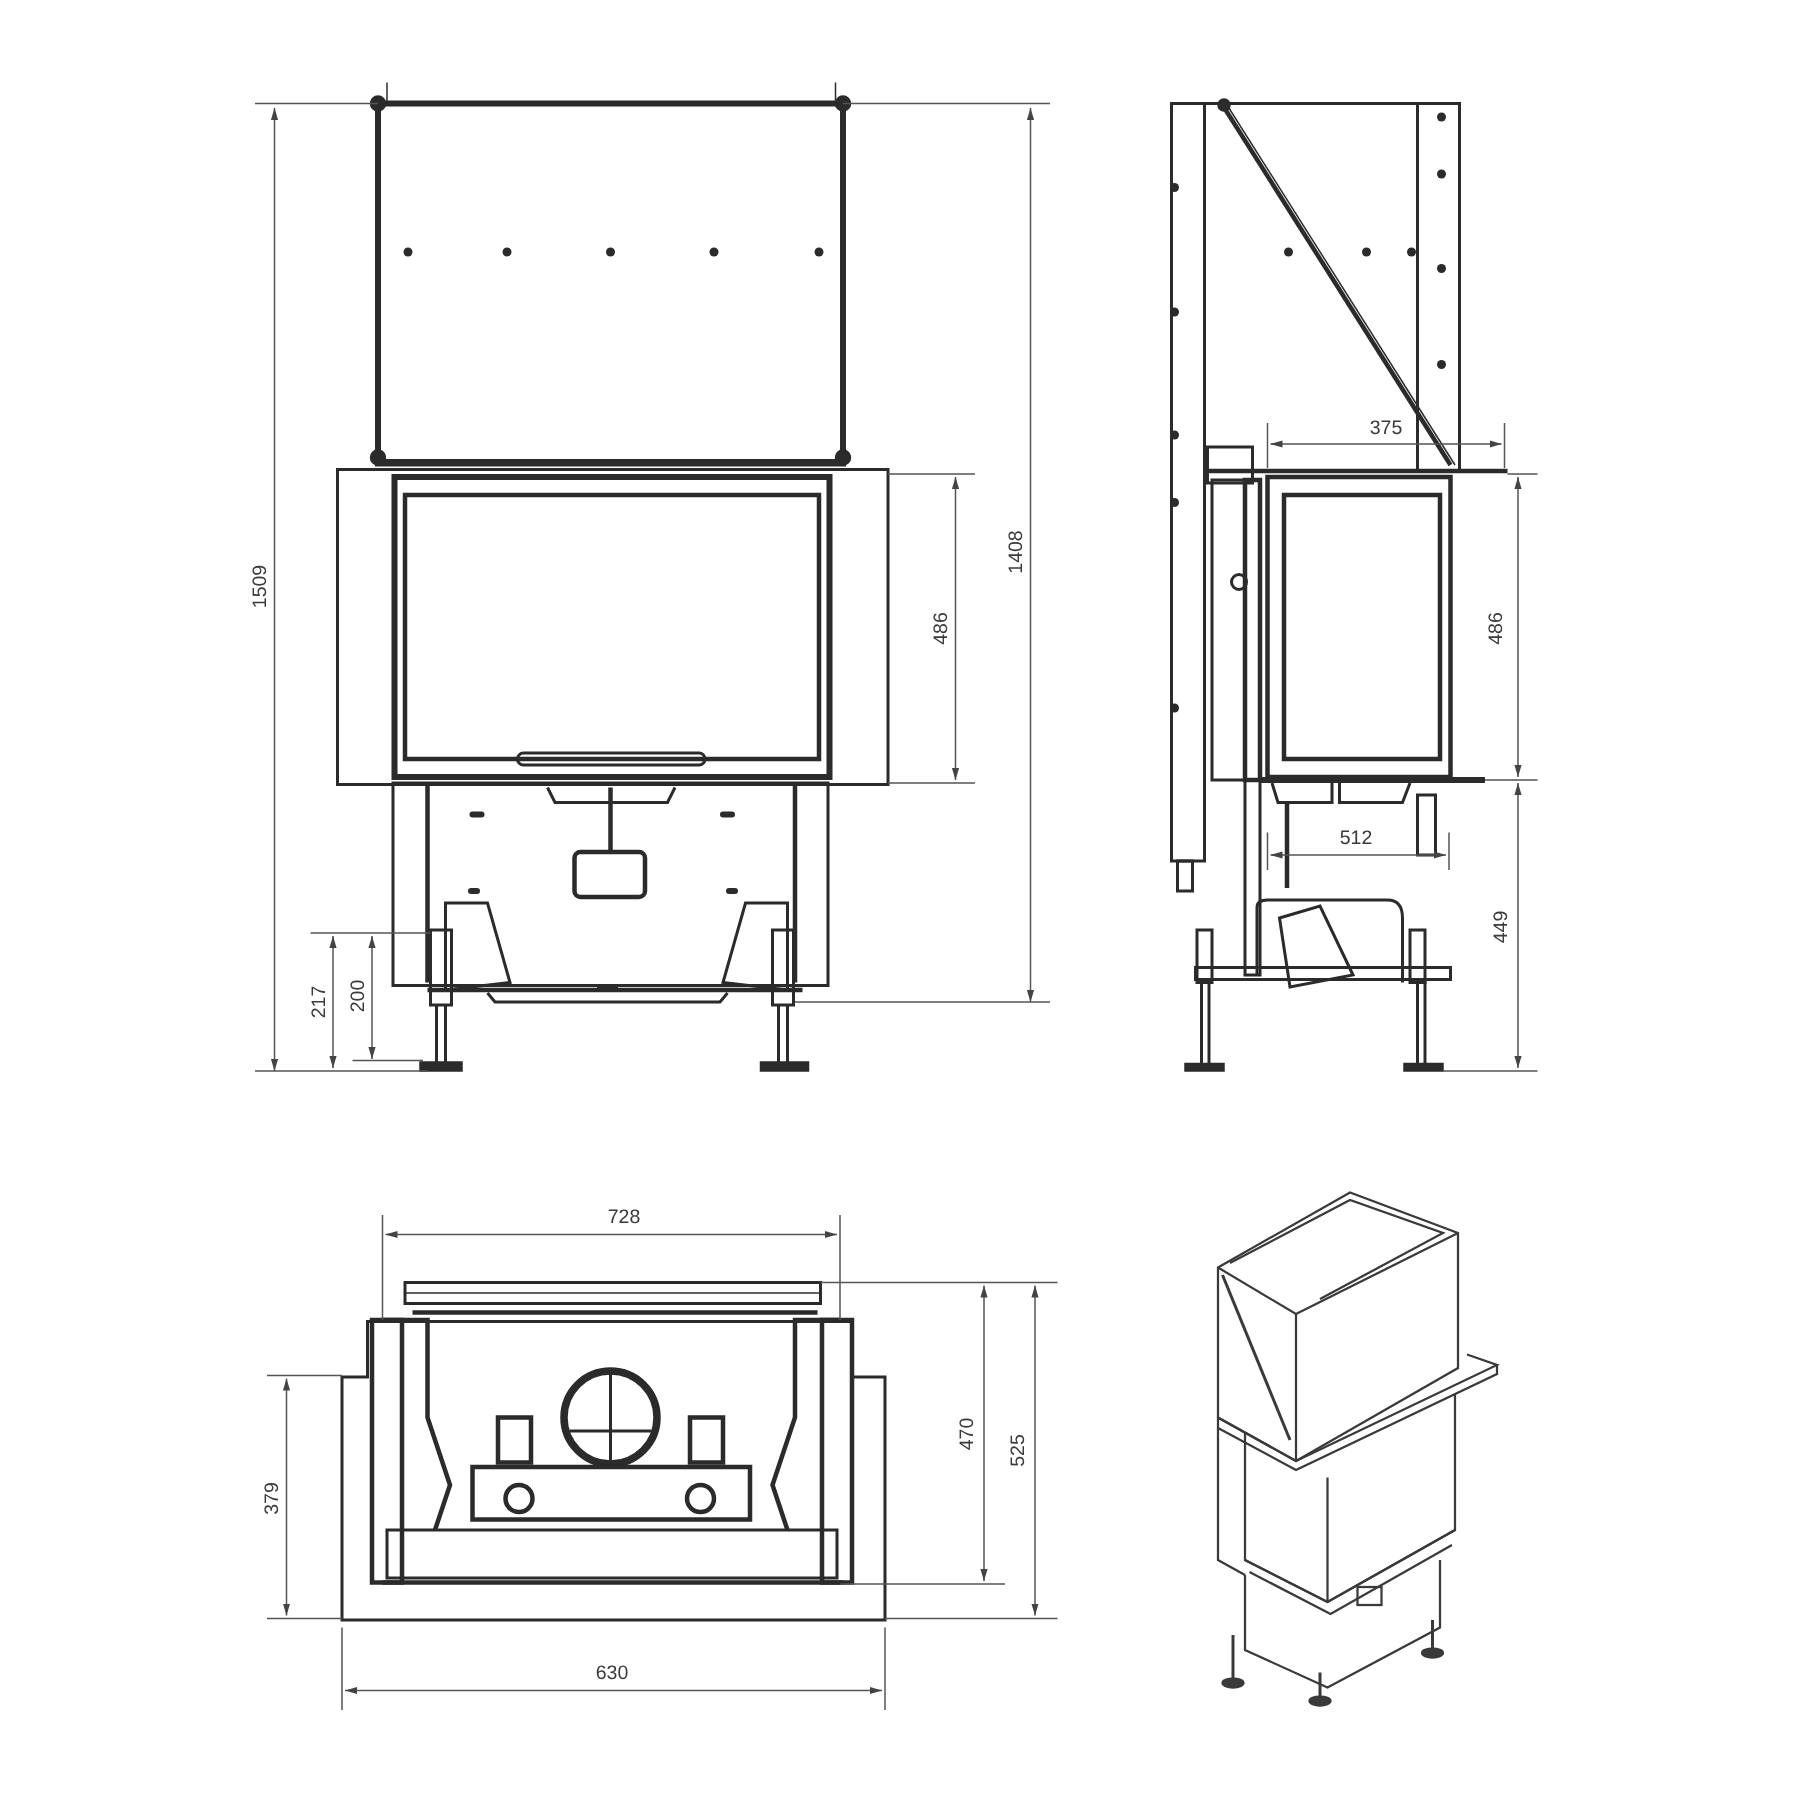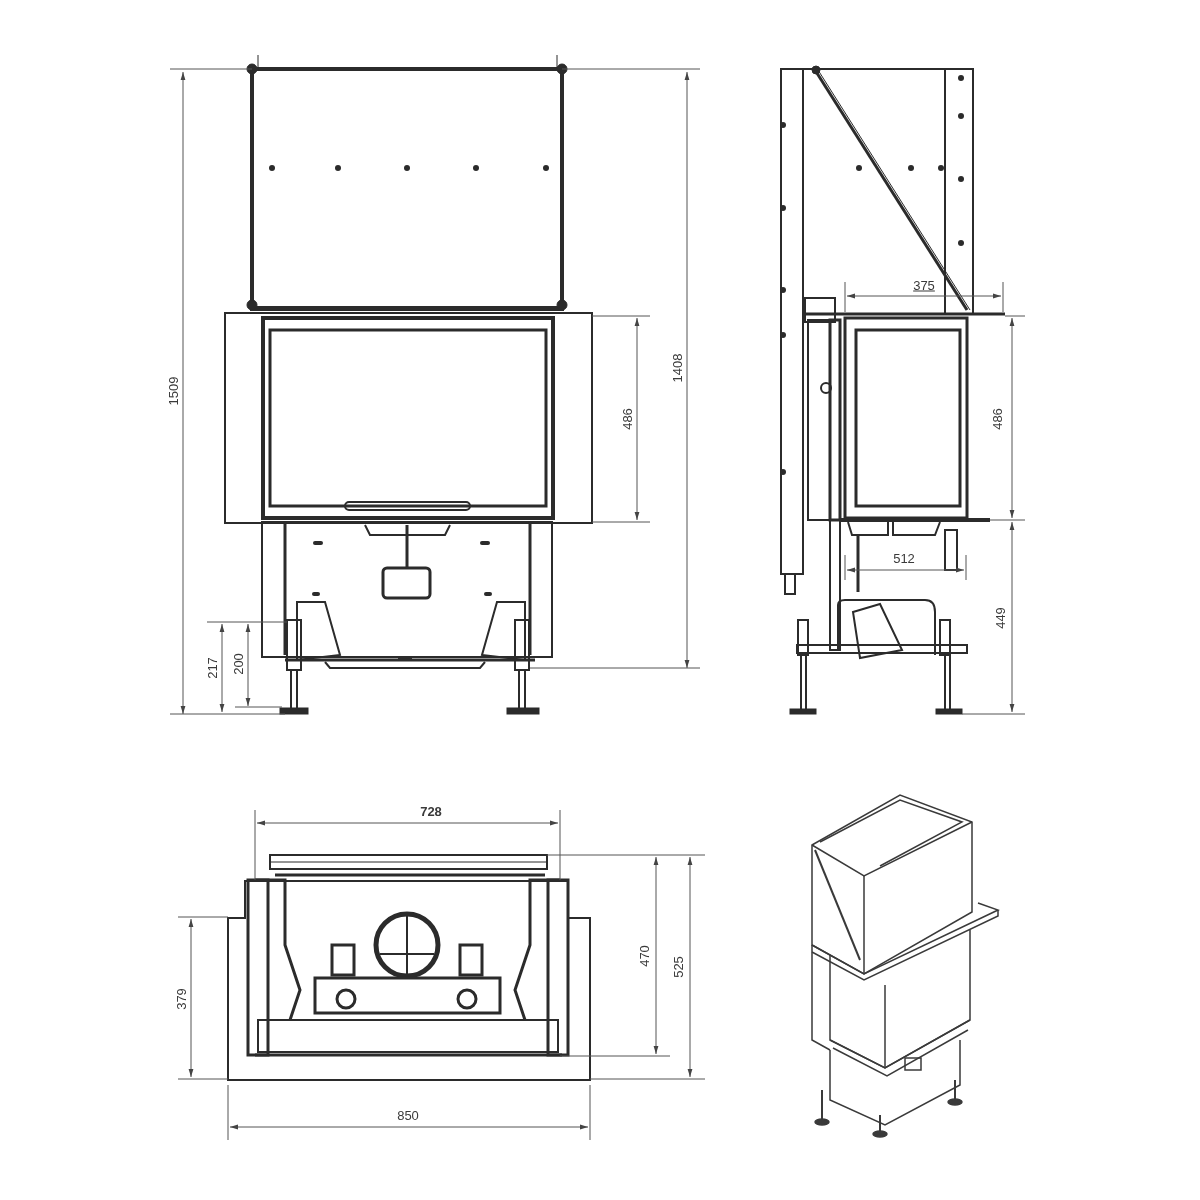--- a/index.html
+++ b/index.html
@@ -216,22 +216,22 @@
     <path d="M812 945 L812 1040 L830 1050"></path>
   </g>
 </svg>
 
 <div class="dim vert" style="left:173px; top:391px;">1509</div>
 <div class="dim vert" style="left:677px; top:368px;">1408</div>
 <div class="dim vert" style="left:627px; top:419px;">486</div>
 <div class="dim vert" style="left:212px; top:668px;">217</div>
 <div class="dim vert" style="left:238px; top:664px;">200</div>
 
-<div class="dim horz" style="left:924px; top:285px;text-decoration:underline;">375</div>
+<div class="dim horz" style="left:924px; top:285px;">375</div>
 <div class="dim vert" style="left:997px; top:419px;">486</div>
 <div class="dim horz" style="left:904px; top:558px;">512</div>
 <div class="dim vert" style="left:1000px; top:618px;">449</div>
 
-<div class="dim horz" style="left:431px; top:811px;font-weight:bold;">728</div>
-<div class="dim horz" style="left:408px; top:1115px;">850</div>
+<div class="dim horz" style="left:416px; top:811px;">728</div>
+<div class="dim horz" style="left:408px; top:1115px;">630</div>
 <div class="dim vert" style="left:181px; top:999px;">379</div>
 <div class="dim vert" style="left:644px; top:956px;">470</div>
 <div class="dim vert" style="left:678px; top:967px;">525</div>
 
 </body></html>

